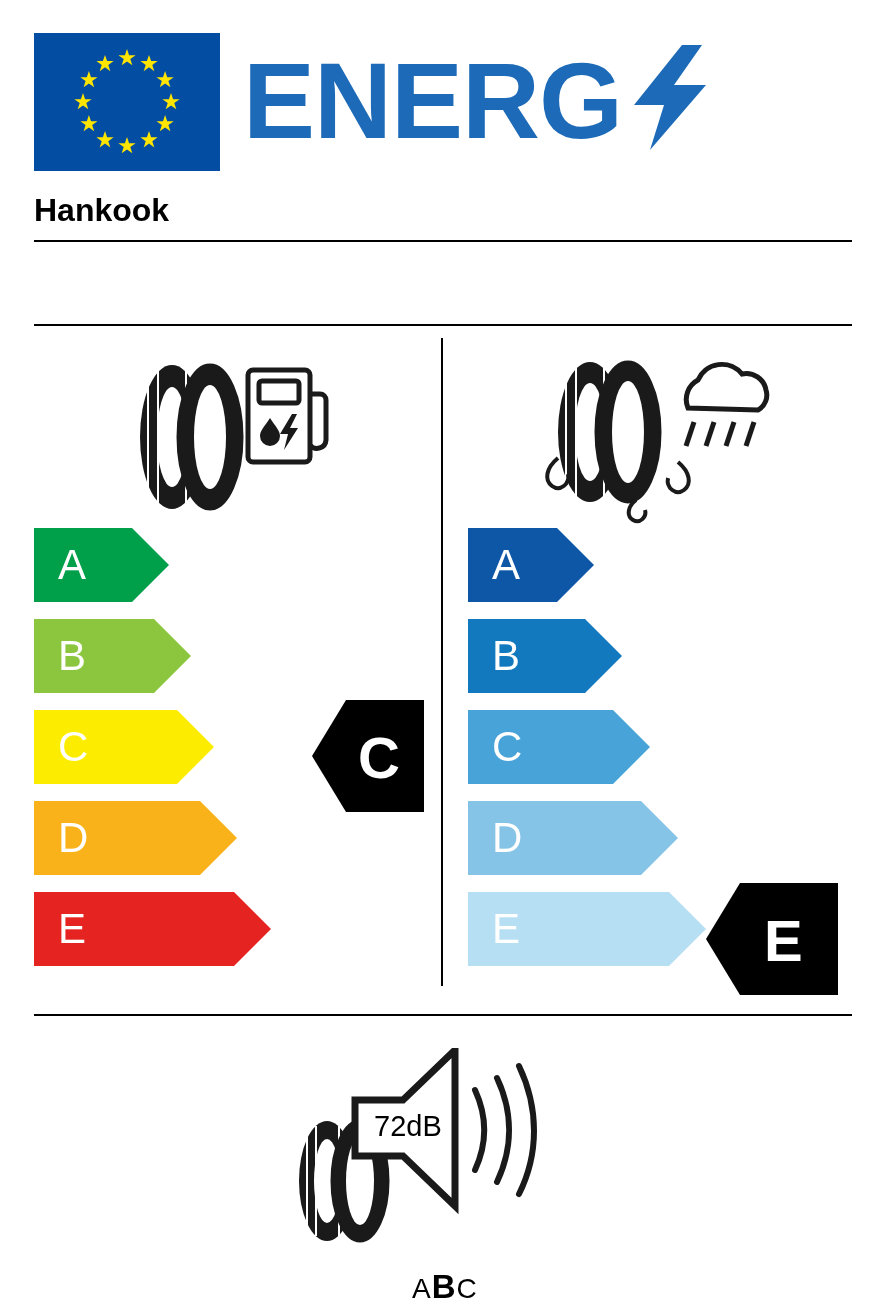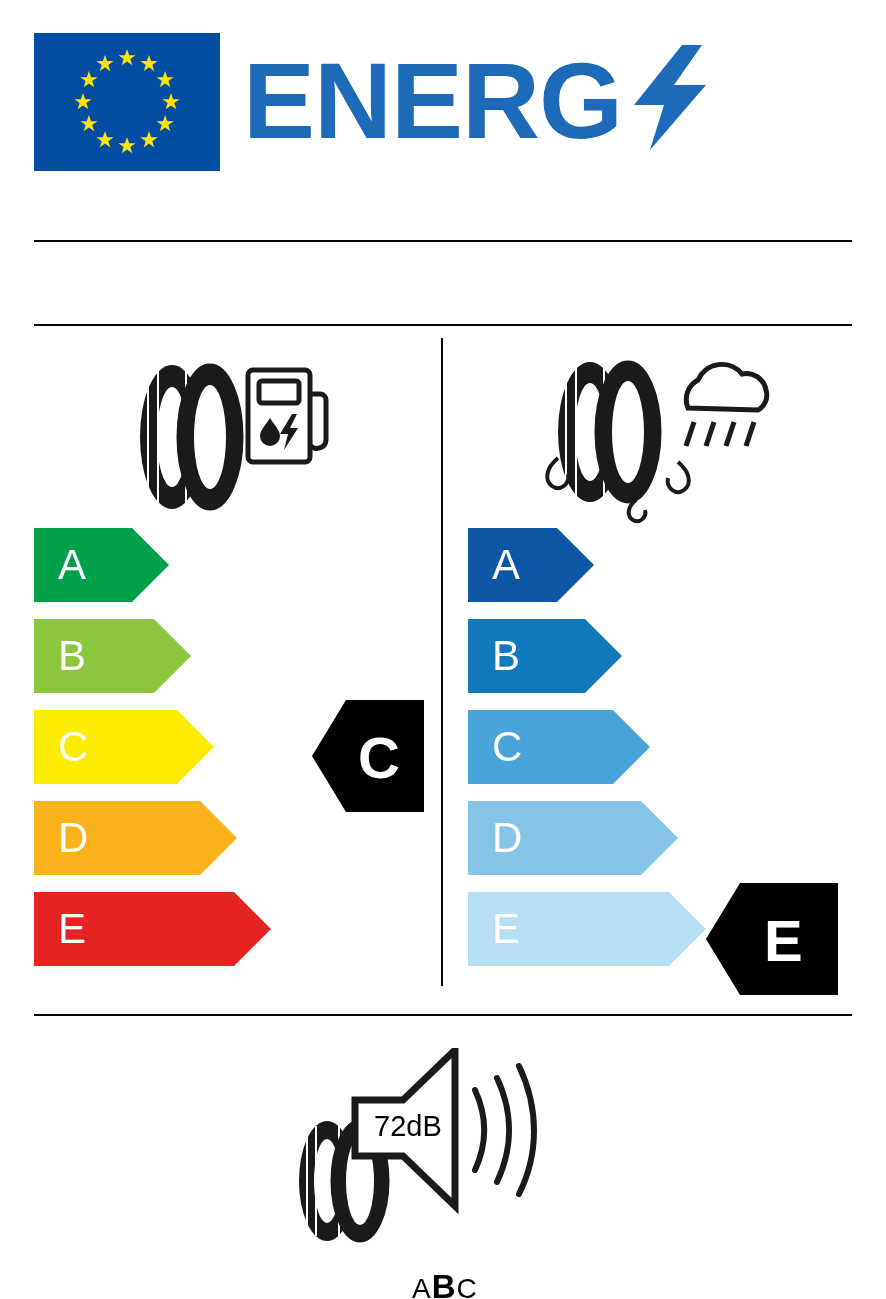--- a/index.html
+++ b/index.html
@@ -191,20 +191,21 @@
   </div>
 
   <div class="energ-word">ENERG</div>
 
   <div class="energ-bolt">
     <svg width="80" height="105" viewBox="0 0 80 105">
       <polygon points="52,0 4,60 34,60 20,105 76,40 44,40 72,0" fill="#1d6bb8"></polygon>
     </svg>
   </div>
 
+  <div class="brand-name">Hankook</div>
   <div class="rule rule-brand"></div>
   <div class="rule rule-top"></div>
   <div class="divider-vert"></div>
   <div class="rule rule-bottom"></div>
 
   <div class="pic" style="left:120px; top:352px;">
     <svg width="210" height="170" viewBox="0 0 210 170">
 
       <g>
         <ellipse cx="52" cy="85" rx="32" ry="72" fill="#1a1a1a"></ellipse>

